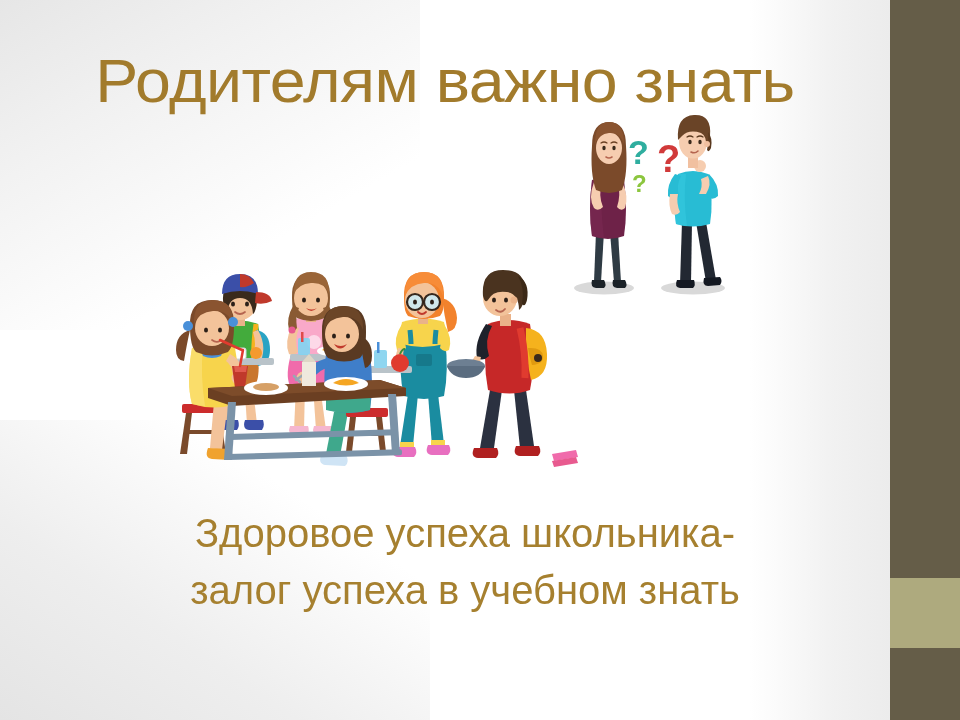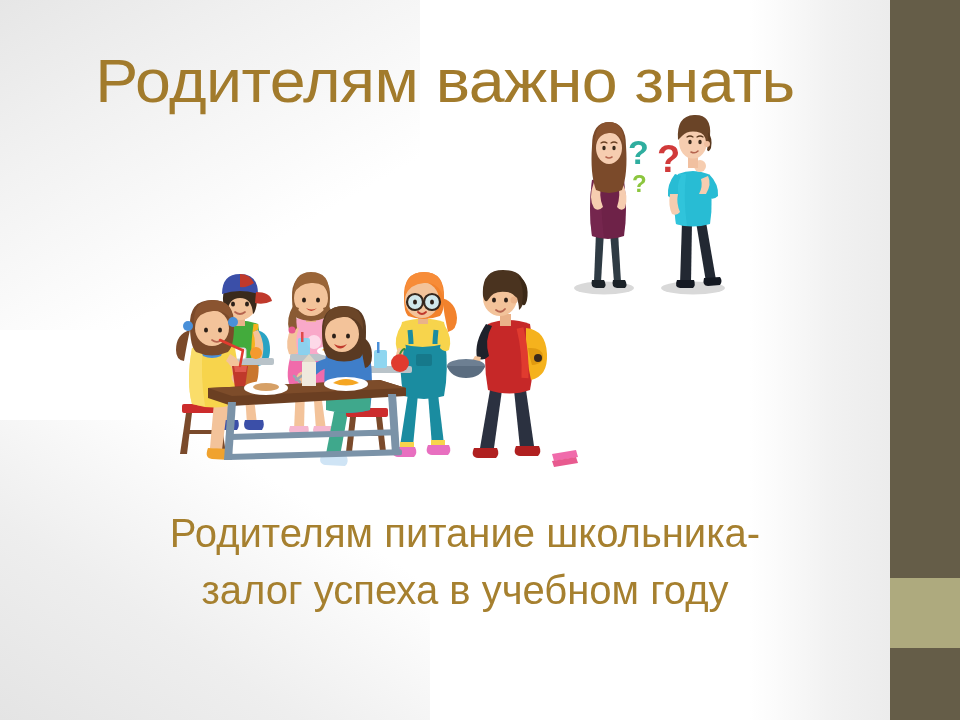--- a/index.html
+++ b/index.html
@@ -460,17 +460,17 @@
       <g>
         <path d="M382 192 l24 -4 l2 7 l-24 4 z" fill="#f06bab"></path>
         <path d="M382 199 l24 -4 l2 6 l-24 4 z" fill="#e85a8f"></path>
       </g>
     </svg>
   </div>
 
   <div class="title">Родителям важно знать</div>
 
   <div class="subtitle">
-    <span class="line">Родителям питание школьника-</span>
-    <span class="line">залог успеха в учебном году</span>
+    <span class="line">Здоровое успеха школьника-</span>
+    <span class="line">залог успеха в учебном знать</span>
   </div>
 
 </div>
 
 </body></html>

